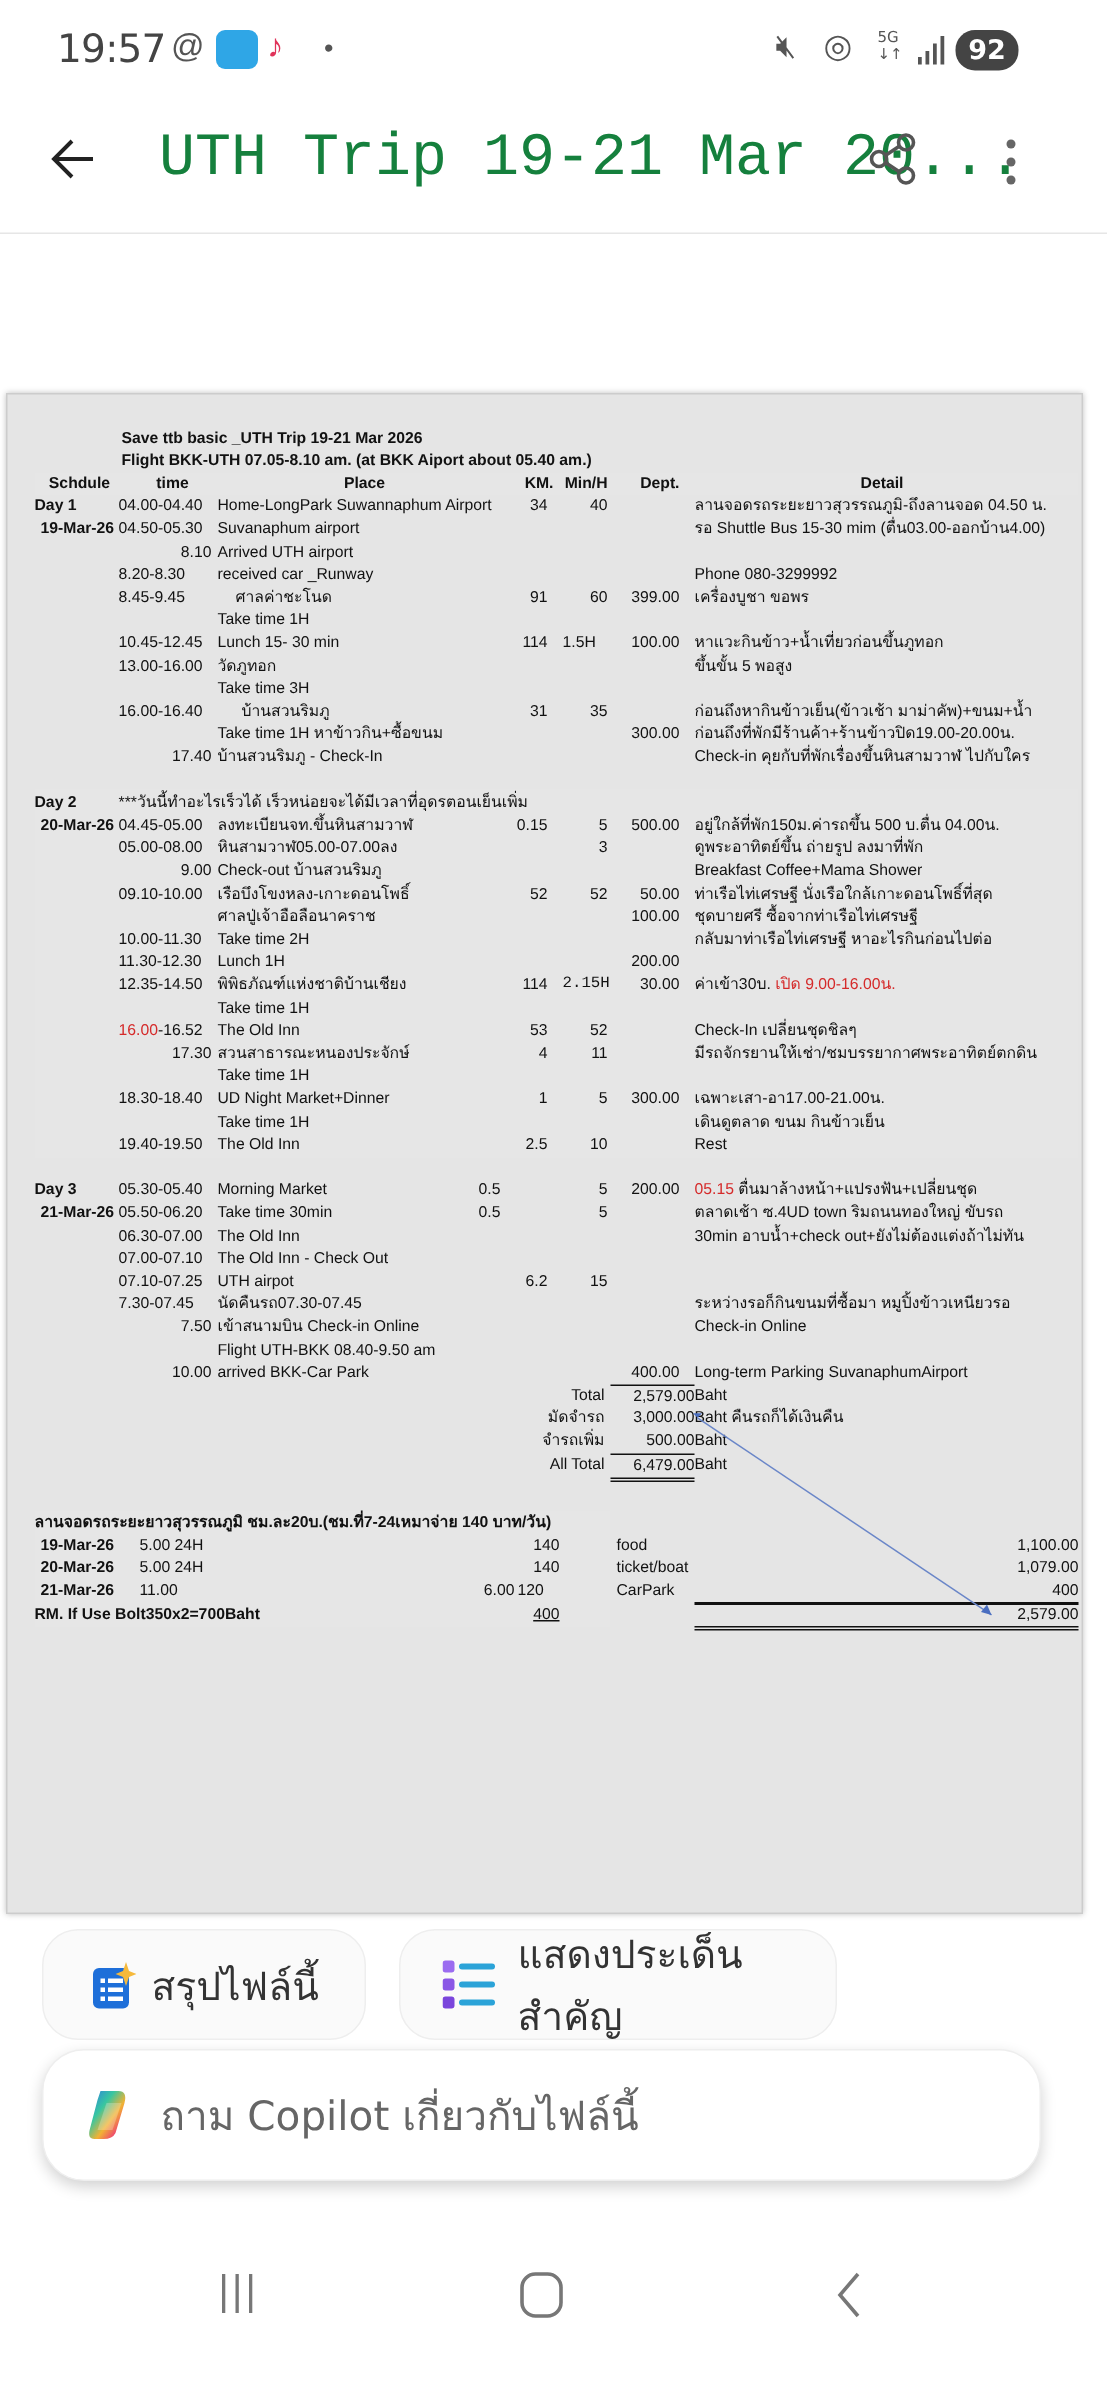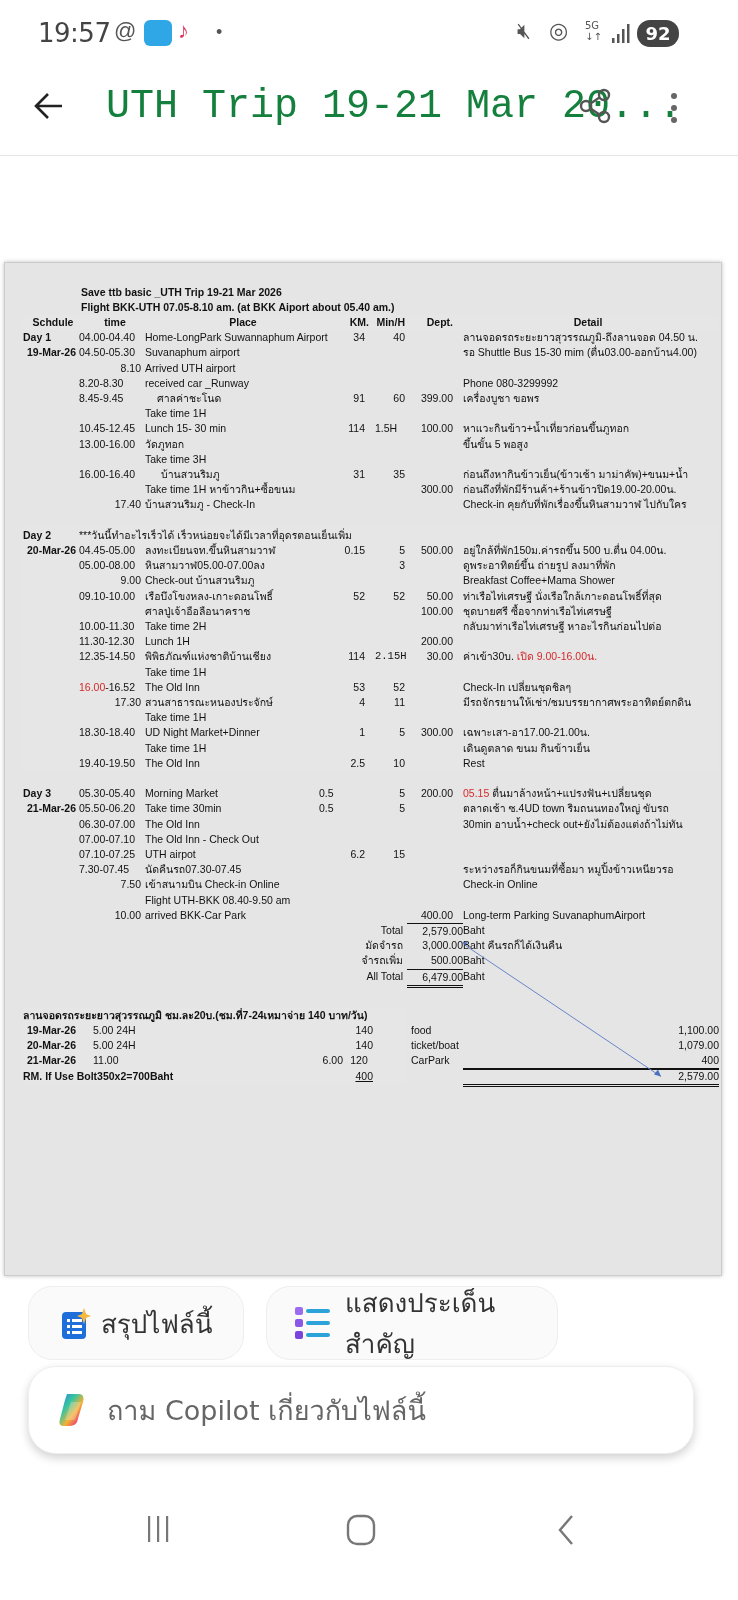--- a/index.html
+++ b/index.html
@@ -338,21 +338,21 @@
           <span class="c b" style="left: 4px;">20-Mar-26</span>
           <span class="c " style="left: 70px;">5.00 24H</span>
           <span class="c " style="left: 322px; width: 28px; text-align: right;">140</span>
           <span class="c " style="left: 388px;">ticket/boat</span>
           <span class="c " style="left: 620px; width: 76px; text-align: right;">1,079.00</span>
         </div>
         <div class="row" style="top: 790.4px;">
           <span class="c b" style="left: 4px;">21-Mar-26</span>
           <span class="c " style="left: 70px;">11.00</span>
           <span class="c " style="left: 290px; width: 30px; text-align: right;">6.00</span>
-          <span class="c " style="left: 322px; width: 28px; text-align: center;">120</span>
+          <span class="c " style="left: 322px; width: 28px; text-align: left;">120</span>
           <span class="c " style="left: 388px;">CarPark</span>
           <span class="c " style="left: 620px; width: 76px; text-align: right;">400</span>
         </div>
         <div class="row" style="top: 805.6px;">
           <span class="c b" style="left: 0px;">RM. If Use Bolt350x2=700Baht</span>
           <span class="c " style="left: 322px; width: 28px; text-align: right; text-decoration: underline;">400</span>
           <span class="c" style="left: 440px; top: -1px; width: 256px; border-top: 2px solid rgb(17, 17, 17);"></span>
           <span class="c " style="left: 620px; width: 76px; text-align: right;">2,579.00</span>
           <span class="c" style="left: 440px; top: 15px; width: 256px; border-top: 3px double rgb(17, 17, 17);"></span>
         </div>

